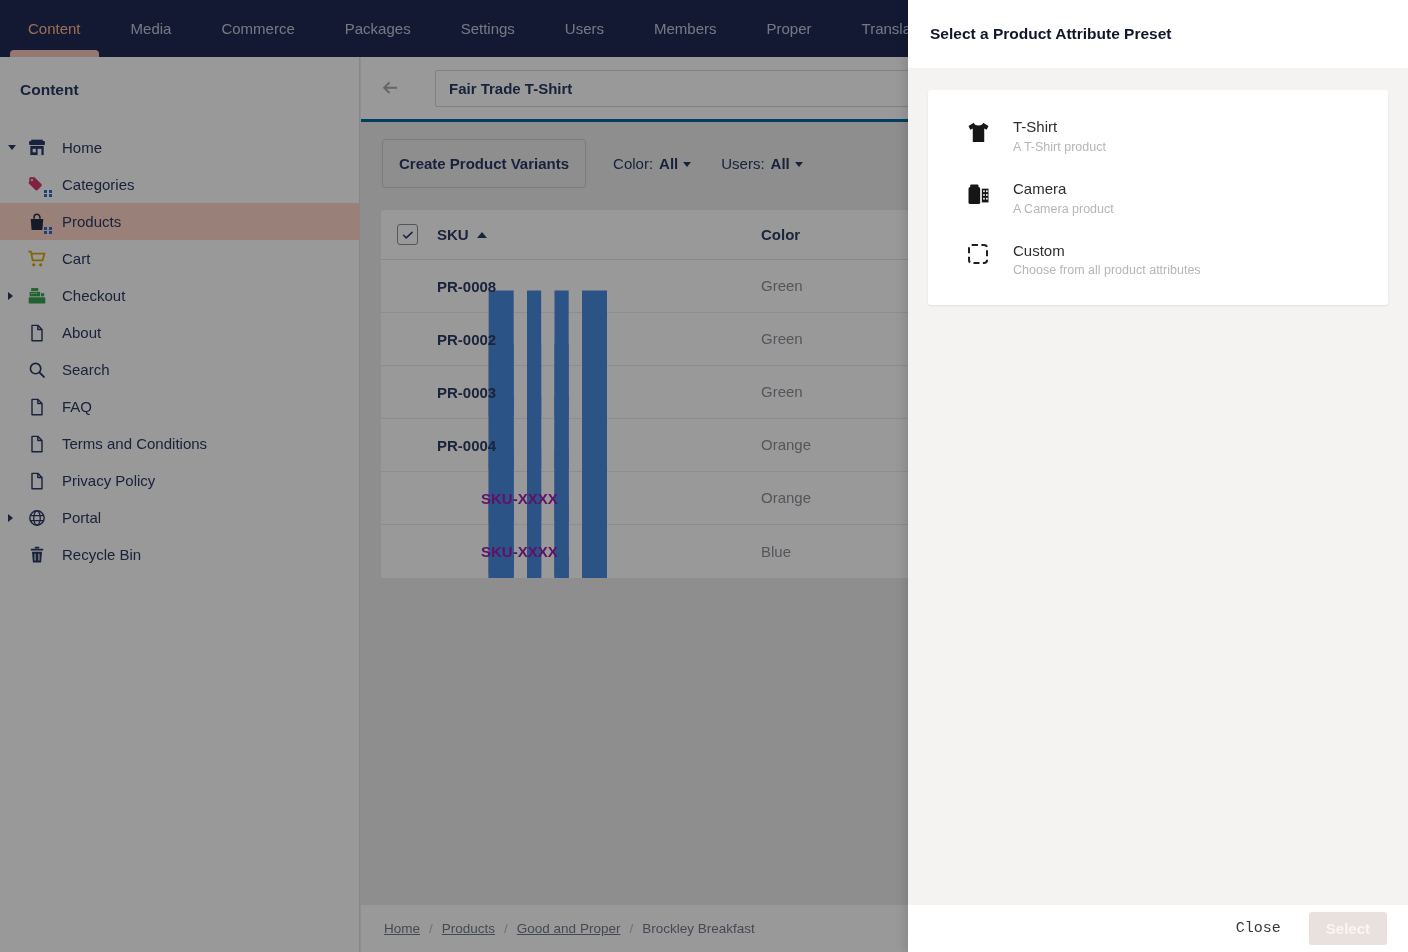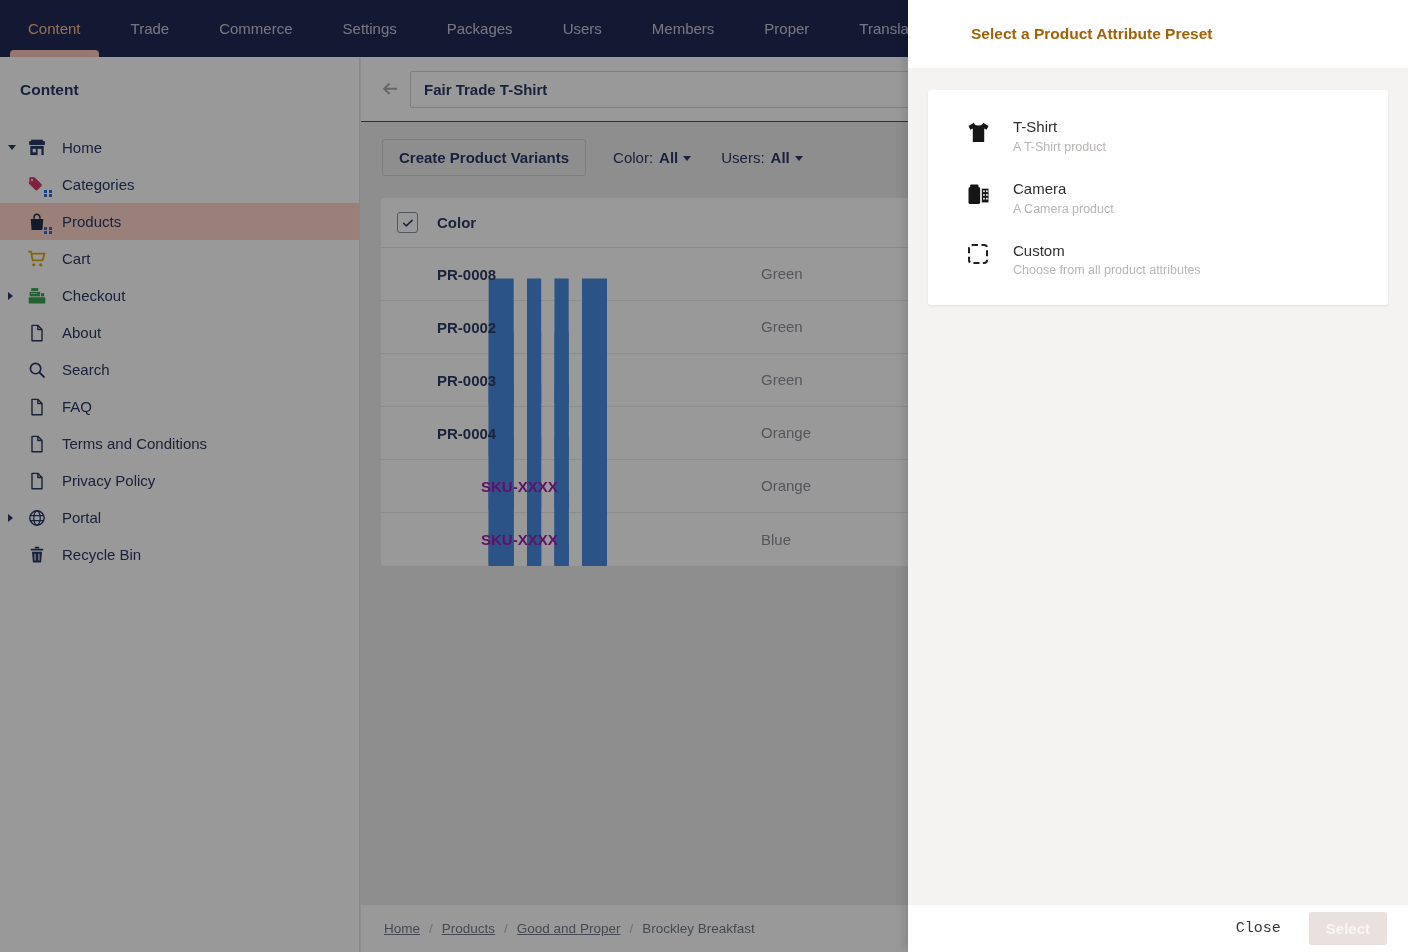--- a/index.html
+++ b/index.html
@@ -22,26 +22,26 @@
   .caret-box { width:18px; display:flex; align-items:center; justify-content:flex-start; flex:0 0 18px; }
   .caret-down { width:0; height:0; border-left:4.5px solid transparent; border-right:4.5px solid transparent; border-top:5.5px solid #2c3a64; }
   .caret-right { width:0; height:0; border-top:4.5px solid transparent; border-bottom:4.5px solid transparent; border-left:5.5px solid #2c3a64; }
   .tree-icon-wrap { position:relative; width:22px; height:22px; flex:0 0 22px; margin-right:14px; display:flex; align-items:center; justify-content:center; }
   .tree-icon-wrap svg { width:20px; height:20px; }
   .grid-badge { position:absolute; right:-4px; bottom:-2px; width:8px; height:8px; display:grid; grid-template-columns:3px 3px; grid-template-rows:3px 3px; gap:1.5px; }
   .grid-badge span { background:#2e6bd6; }
 
   
   .main { position:absolute; top:57px; left:361px; right:0; bottom:0; background:#ededed; z-index:5; }
-  .page-header { height:65px; background:#ffffff; border-bottom:1px solid #0369a1; display:flex; align-items:center; padding:0 20px 0 14px; }
+  .page-header { height:65px; background:#ffffff; border-bottom:3px solid #0369a1; display:flex; align-items:center; padding:0 20px 0 14px;gap:25px; }
   .back-btn { width:30px; height:30px; display:flex; align-items:center; justify-content:center; color:#a9abad; cursor:pointer; flex:0 0 30px; }
   .back-btn svg { width:20px; height:20px; }
   .title-input { flex:1; height:37px; margin-left:5px; border:1px solid #d6d6d6; background:#fff; border-radius:2px; padding:0 13px; font-family:"Liberation Sans",sans-serif; font-size:15px; font-weight:bold; color:#2b3a63; }
   .toolbar { display:flex; align-items:center; margin-top:17px; padding:0 21px; gap:27px; }
-  .btn-outline { background:transparent; border:1px solid #cfcfcf; border-radius:3px; padding:9px 16px; font-family:"Liberation Sans",sans-serif; font-size:15px; font-weight:bold; color:#2a3a66; cursor:pointer; }
+  .btn-outline { background:transparent; border:1px solid #cfcfcf; border-radius:3px; padding:15px 16px; font-family:"Liberation Sans",sans-serif; font-size:15px; font-weight:bold; color:#2a3a66; cursor:pointer; }
   .filter { display:flex; align-items:center; font-size:15px; color:#2a3a66; cursor:pointer; }
   .filter .f-label { margin-right:6px; }
   .filter .f-value { font-weight:bold; }
   .filter .f-caret { width:0; height:0; border-left:4.5px solid transparent; border-right:4.5px solid transparent; border-top:5px solid #2a3a66; margin-left:5px; margin-top:2px; }
 
   .variants-table { margin:22px 20px 0 20px; width:1008px; background:#ffffff; border-radius:3px; overflow:hidden; }
   .t-head { display:flex; align-items:center; height:50px; border-bottom:1px solid #e4e4e4; }
   .t-row { display:flex; align-items:center; height:53px; border-bottom:1px solid #ececec; cursor:pointer; }
   .t-row:last-child { border-bottom:none; }
   .col-a { width:40px; flex:0 0 40px; margin-left:16px; display:flex; align-items:center; }
@@ -60,21 +60,21 @@
   .crumb-link { color:#747b8a; text-decoration:underline; cursor:pointer; }
   .crumb-sep { color:#b9bcc4; }
   .crumb-current { color:#747b8a; }
 
   
   .dim-overlay { position:absolute; top:0; left:0; width:908px; height:952px; background:rgba(0,0,0,0.4); z-index:40; }
 
   
   .panel { position:absolute; top:0; left:908px; right:0; height:952px; background:#f4f3f2; z-index:60; box-shadow:-3px 0 10px rgba(0,0,0,0.12); }
   .panel-header { height:68px; background:#ffffff; display:flex; align-items:center; padding:0 22px; }
-  .panel-title { font-size:15.5px; font-weight:bold; color:#a16207;margin-left:41px; }
+  .panel-title { font-size:15.5px; font-weight:bold; color:#0f172a; }
   .preset-card { margin:22px 20px 0 20px; background:#ffffff; border-radius:3px; box-shadow:0 1px 2px rgba(0,0,0,0.08); padding:15px 0; }
   .preset-row { display:flex; align-items:flex-start; padding:13px 24px 13px 35px; cursor:pointer; }
   .preset-icon-box { width:30px; flex:0 0 30px; margin-right:20px; display:flex; align-items:center; justify-content:center; padding-top:2px; color:#161616; }
   .preset-icon-box svg { width:25px; height:25px; }
   .custom-dash { width:20px; height:20px; border:2px dashed #1f1f1f; border-radius:4px; }
   .preset-name { font-size:15px; color:#2e2e2e; line-height:1.25; }
   .preset-desc { font-size:12.5px; color:#b8b5b3; margin-top:3px; }
   .panel-footer { position:absolute; left:0; right:0; bottom:0; height:47px; background:#ffffff; display:flex; align-items:center; justify-content:flex-end; gap:28px; padding-right:21px; }
   .close-btn { font-size:15px; color:#33373d; background:none; border:none; font-family:Liberation Mono, monospace; cursor:pointer; }
   .select-btn { background:#e8e1de; color:#faf6f3; border:none; border-radius:3px; padding:8px 17px; font-size:15px; font-weight:bold; font-family:"Liberation Sans",sans-serif; cursor:default; }
@@ -161,30 +161,30 @@
       <rect x="19.3" y="15.2" width="1.5" height="1.7" fill="#fff"></rect>
     </symbol>
   </defs>
 </svg>
 
 <nav class="navbar" id="navbar">
     <div class="nav-item active">
       <span>Content</span>
     </div>
     <div class="nav-item">
-      <span>Trade</span>
+      <span>Media</span>
     </div>
     <div class="nav-item">
       <span>Commerce</span>
     </div>
     <div class="nav-item">
+      <span>Packages</span>
+    </div>
+    <div class="nav-item">
       <span>Settings</span>
-    </div>
-    <div class="nav-item">
-      <span>Packages</span>
     </div>
     <div class="nav-item">
       <span>Users</span>
     </div>
     <div class="nav-item">
       <span>Members</span>
     </div>
     <div class="nav-item">
       <span>Proper</span>
     </div>
@@ -352,20 +352,24 @@
   </div>
 
   <div class="variants-table">
     <div class="t-head">
       <div class="col-a">
         <div class="checkbox" id="selAll">
           <svg>
               <use href="#i-check"></use>
             </svg>
         </div>
+      </div>
+      <div class="col-b">
+        <span class="th-label">SKU</span>
+        <span class="sort-arrow"></span>
       </div>
       <div class="col-c">
         <span class="th-label">Color</span>
       </div>
     </div>
     <div id="rows">
         <div class="t-row">
           <div class="col-a">
             <span class="barcode"><svg>
                 <use href="#i-barcode"></use>

